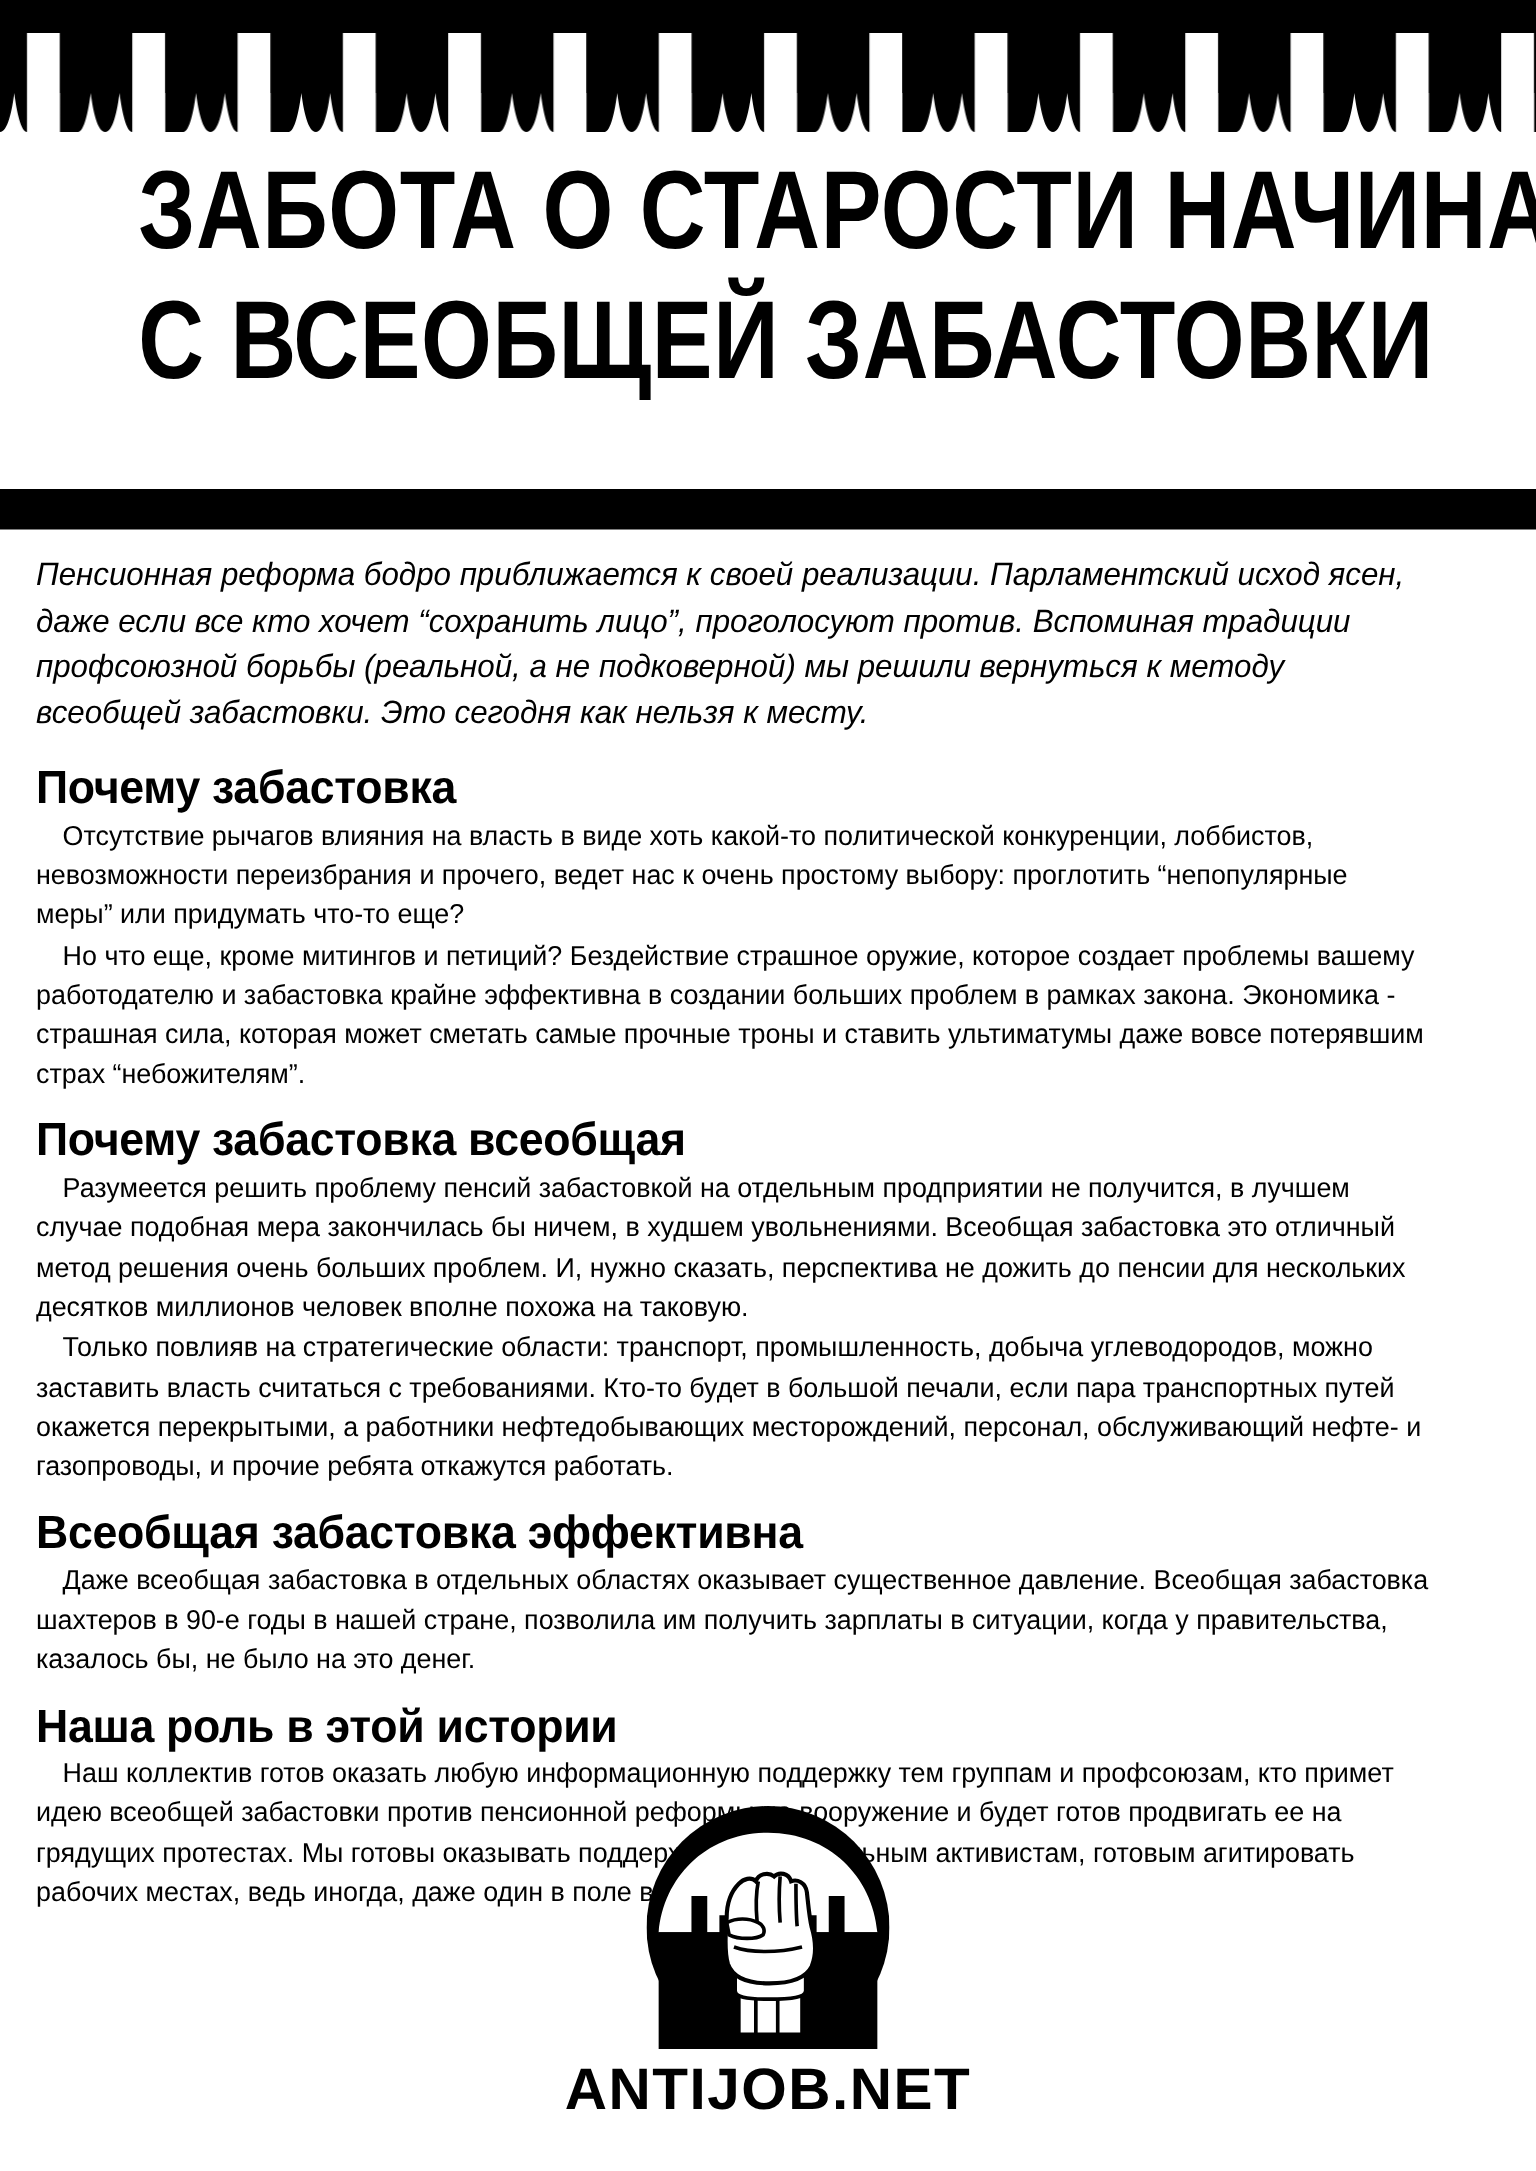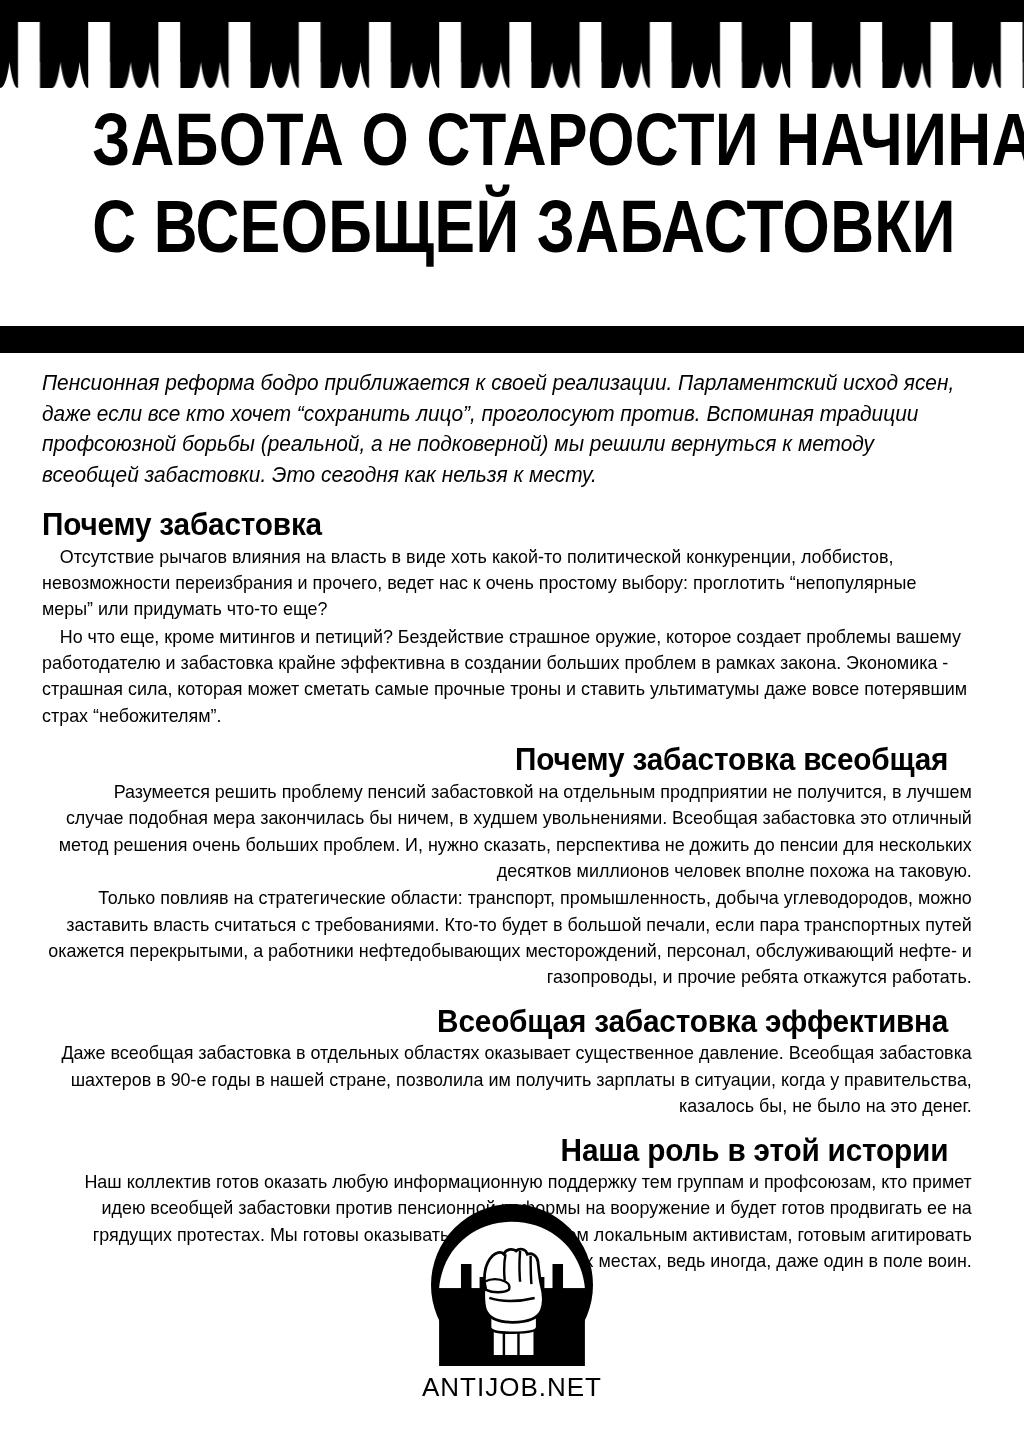--- a/index.html
+++ b/index.html
@@ -61,21 +61,21 @@
     left: 0;
     top: 326px;
     width: 1024px;
     height: 27px;
     background: #000000;
   }
 
   
   .content {
     position: absolute;
-    left: 42px;
+    left: 24px;
     top: 368px;
     width: 944px;
   }
 
   .intro {
     font-family: "Liberation Sans Narrow", "Liberation Sans", sans-serif;
     font-style: italic;
     font-weight: 400;
     font-size: 21.5px;
     line-height: 1.42;
@@ -103,39 +103,38 @@
     margin: 0;
     text-indent: 18px;
     transform: scaleX(0.985);
     transform-origin: left top;
   }
   p.body-text + p.body-text {
     margin-top: 1px;
   }
   .section + .section {
     margin-top: 14px;
-    text-align: right;
   }
 
   
   .logo-area {
     position: absolute;
     left: 0;
     top: 1204px;
     width: 1024px;
     text-align: center;
   }
   .logo-mark {
     display: block;
     margin: 0 auto;
   }
   .logo-name {
     font-family: "Liberation Sans", "DejaVu Sans", sans-serif;
-    font-weight: 400;
-    font-size: 26px;
+    font-weight: 700;
+    font-size: 39px;
     letter-spacing: 1px;
     line-height: 1;
     margin-top: 8px;
   }
   .logo-tagline {
     font-family: "Liberation Sans", "DejaVu Sans", sans-serif;
     font-weight: 700;
     font-size: 11.5px;
     letter-spacing: 0.6px;
     line-height: 1;

